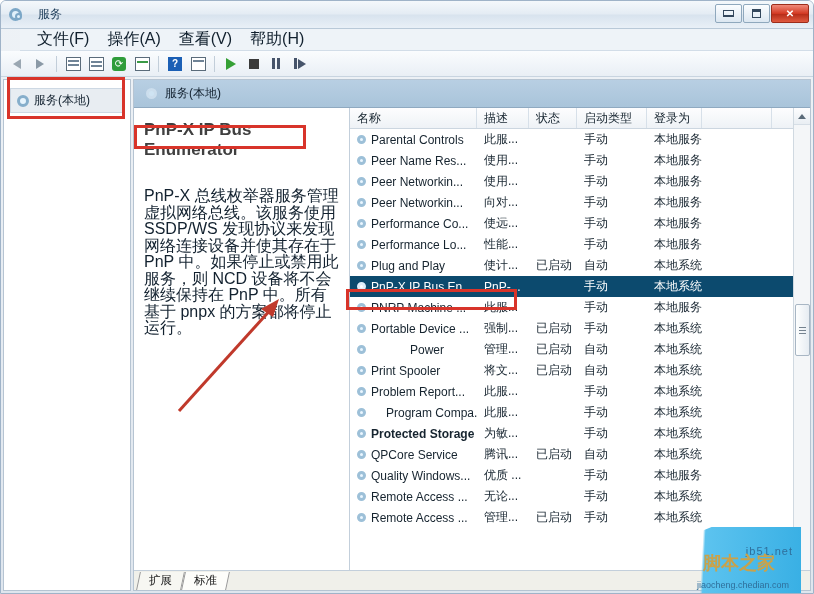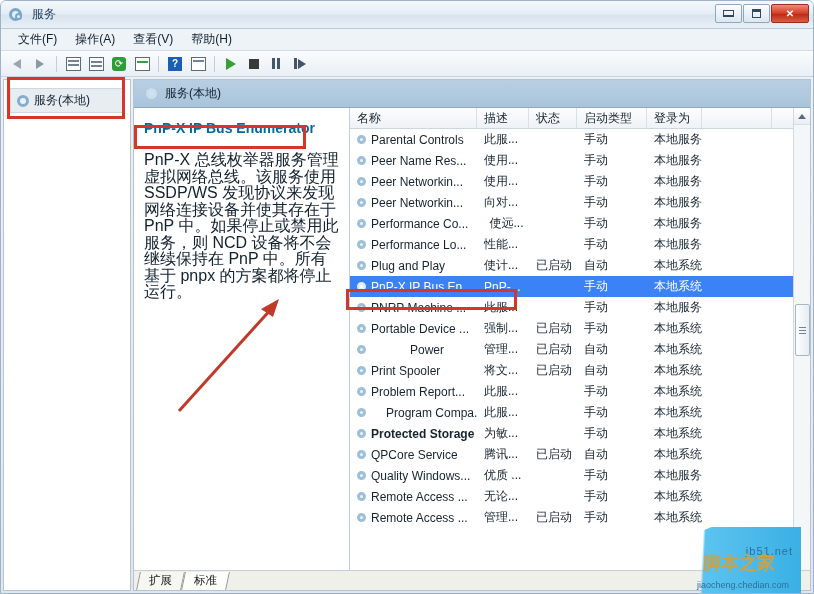--- a/index.html
+++ b/index.html
@@ -24,41 +24,41 @@
     border-bottom: 1px solid #b9c9d8;
     display:flex; align-items:center;
   }
   #title-icon { width:16px; height:16px; margin-left:8px; position:relative; }
   .gear {
     width:13px;height:13px;border-radius:50%;
     border:3px solid #7ba7c7; background:#dff0fb;
     position:absolute; left:0; top:1px;
   }
   .gear.sm { width:7px;height:7px;border-width:2px; left:6px; top:6px; }
-  #title-text { margin-left:7px; font-size:12px; color:#1b3a57; }
+  #title-text { margin-left:13px; font-size:12px; color:#1b3a57; }
   #wincontrols { position:absolute; right:4px; top:3px; display:flex; gap:1px; }
   .wbtn {
     width:27px;height:19px; border:1px solid #8fa8bd; border-radius:2px;
     background: linear-gradient(#fbfdff,#dce7f1);
     display:flex;align-items:center;justify-content:center;
     font-size:10px; color:#33475c;
   }
   .wbtn.close {
     width:38px;
     background: linear-gradient(#f08a7a,#d33a24 50%,#b42a16 51%,#e05a40);
     border-color:#9c2d1b; color:#fff; font-weight:bold;
   }
   .mini-glyph { width:11px;height:7px;border:1px solid #33475c;border-bottom-width:2px; }
   .rest-glyph { width:9px;height:9px;border:1px solid #33475c;border-top-width:3px; }
 
   
   #menubar {
-    height:22px; display:flex; align-items:flex-end; padding-left:8px;
+    height:22px; display:flex; align-items:center; padding-left:8px;
     background:#eef3f8; border-bottom:1px solid #d2dde8;
-    font-size:12px; color:#11202e;
+    font-size:16px; color:#11202e;margin-left:19px;
   }
   .menu-item { padding:2px 9px; }
 
   
   #toolbar {
     height:26px; display:flex; align-items:center; padding-left:6px; gap:3px;
     background: linear-gradient(#fafcfe,#e9eff5);
     border-bottom:1px solid #c8d4e0;
   }
   .tbtn { width:20px;height:20px; display:flex;align-items:center;justify-content:center; }
@@ -92,34 +92,34 @@
     height:28px; background: linear-gradient(#b8cfe3,#a9c4da);
     display:flex;align-items:center;padding-left:12px;gap:8px;
     border-bottom:1px solid #8fa9c0; font-size:12px; color:#12212f;
   }
   .head-gear { width:11px;height:11px;border-radius:50%;border:3px solid #ccdeed;background:#cfe4f3; }
 
   #split { flex:1; display:flex; position:relative; overflow:hidden; }
 
   
   #details { width:215px; background:#fff; padding:12px 10px 0 10px; position:relative; }
-  #svc-title { font-size:14px; font-weight:bold; color:#0369a1; margin-bottom:16px; }
+  #svc-title { font-size:17px; font-weight:bold; color:#404040; margin-bottom:28px; }
   #startline { font-size:12px; color:#12212f; margin-bottom:26px; }
   #startline a { color:#2b5fa8; text-decoration:underline; }
   #desc-label { font-size:12px; color:#12212f; margin-bottom:2px; }
   #desc-body { font-size:16px; color:#12212f; line-height:16.5px; }
 
   
   #listpane { flex:1; display:flex; flex-direction:column; border-left:1px solid #c3cfdb; background:#fff; }
   #hdr { display:flex; height:21px; background: linear-gradient(#fdfdfe,#eef2f6);
          border-bottom:1px solid #ccd6e0; font-size:12px; color:#16242f; }
   #hdr .hc { border-right:1px solid #d7e0e9; padding-left:7px; display:flex; align-items:center; }
   #rows { flex:1; overflow:hidden; }
   .row { display:flex; height:21px; align-items:center; font-size:12px; color:#16242f; }
-  .row.selected { background:#3b82f6; color:#fff; }
+  .row.selected { background:#0c4a6e; color:#fff; }
   .c { padding-left:7px; overflow:hidden; white-space:nowrap; }
   .c.name { display:flex;align-items:center;gap:5px; }
   .rgear { width:9px;height:9px;border-radius:50%;border:3px solid #9dc0d8;background:#eaf6ff;flex:none; }
   .row.selected .rgear { border-color:#dfeefb;background:#fff; }
 
   
   #vscroll { width:17px; background:#f4f6f8; border-left:1px solid #d0d9e1; position:relative; }
   .sb-arrow { height:17px; display:flex;align-items:center;justify-content:center;
               background: linear-gradient(#fdfdfe,#e9eef3); border-bottom:1px solid #d6dee6; }
   .tri-up { width:0;height:0;border-left:4px solid transparent;border-right:4px solid transparent;border-bottom:5px solid #5b6b79; }
@@ -311,21 +311,21 @@
                 <div class="c" style="width: 52px;">向对...</div>
                 <div class="c" style="width: 48px;"></div>
                 <div class="c" style="width: 70px;">手动</div>
                 <div class="c" style="width: 55px;">本地服务</div>
               </div>
               <div class="row">
                 <div class="c name" style="width: 127px;">
                   <div class="rgear"></div>
                   <span>Performance Co...</span>
                 </div>
-                <div class="c" style="width: 52px; text-align: center;">使远...</div>
+                <div class="c" style="width: 52px;">使远...</div>
                 <div class="c" style="width: 48px;"></div>
                 <div class="c" style="width: 70px;">手动</div>
                 <div class="c" style="width: 55px;">本地服务</div>
               </div>
               <div class="row">
                 <div class="c name" style="width: 127px;">
                   <div class="rgear"></div>
                   <span>Performance Lo...</span>
                 </div>
                 <div class="c" style="width: 52px;">性能...</div>

